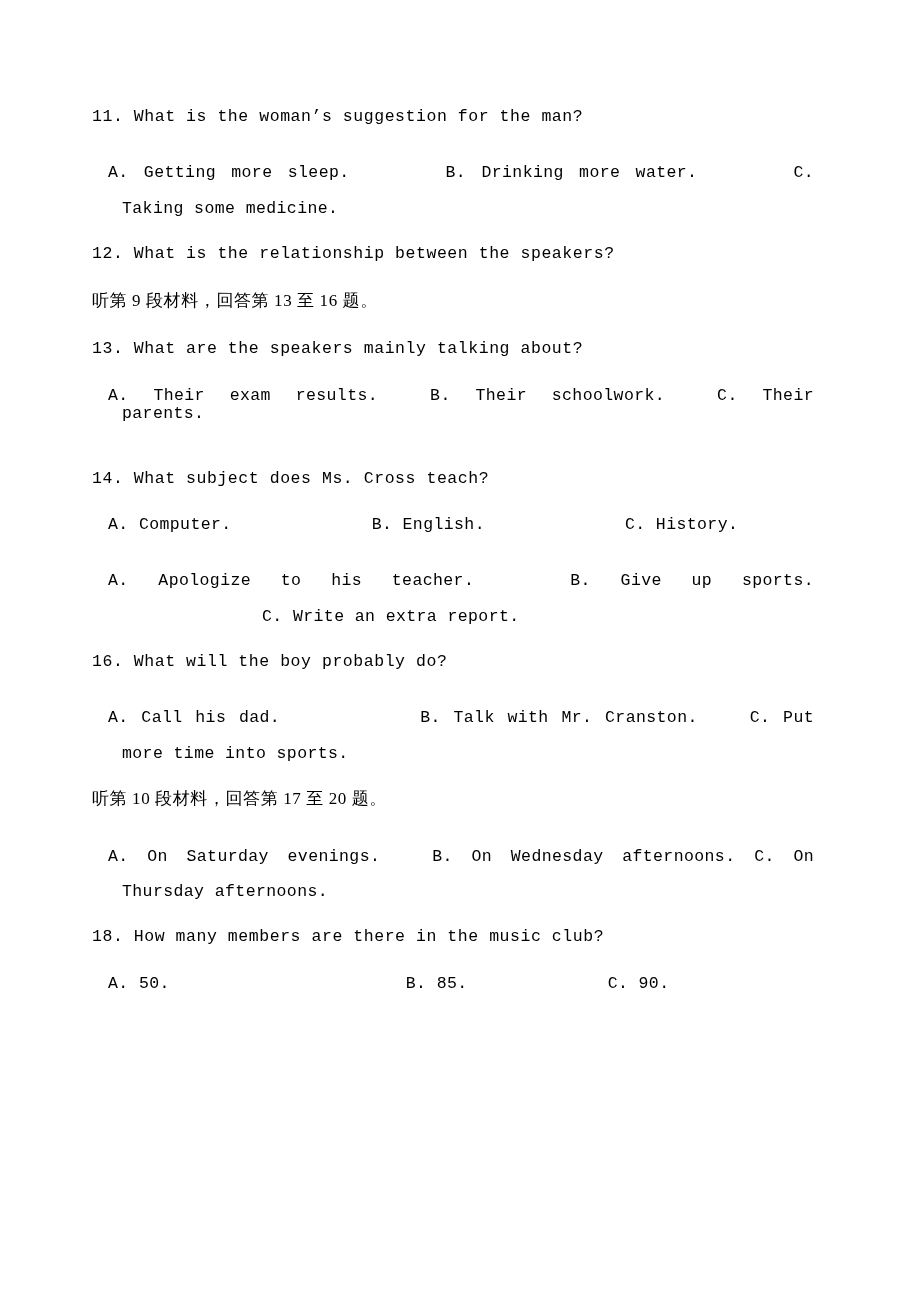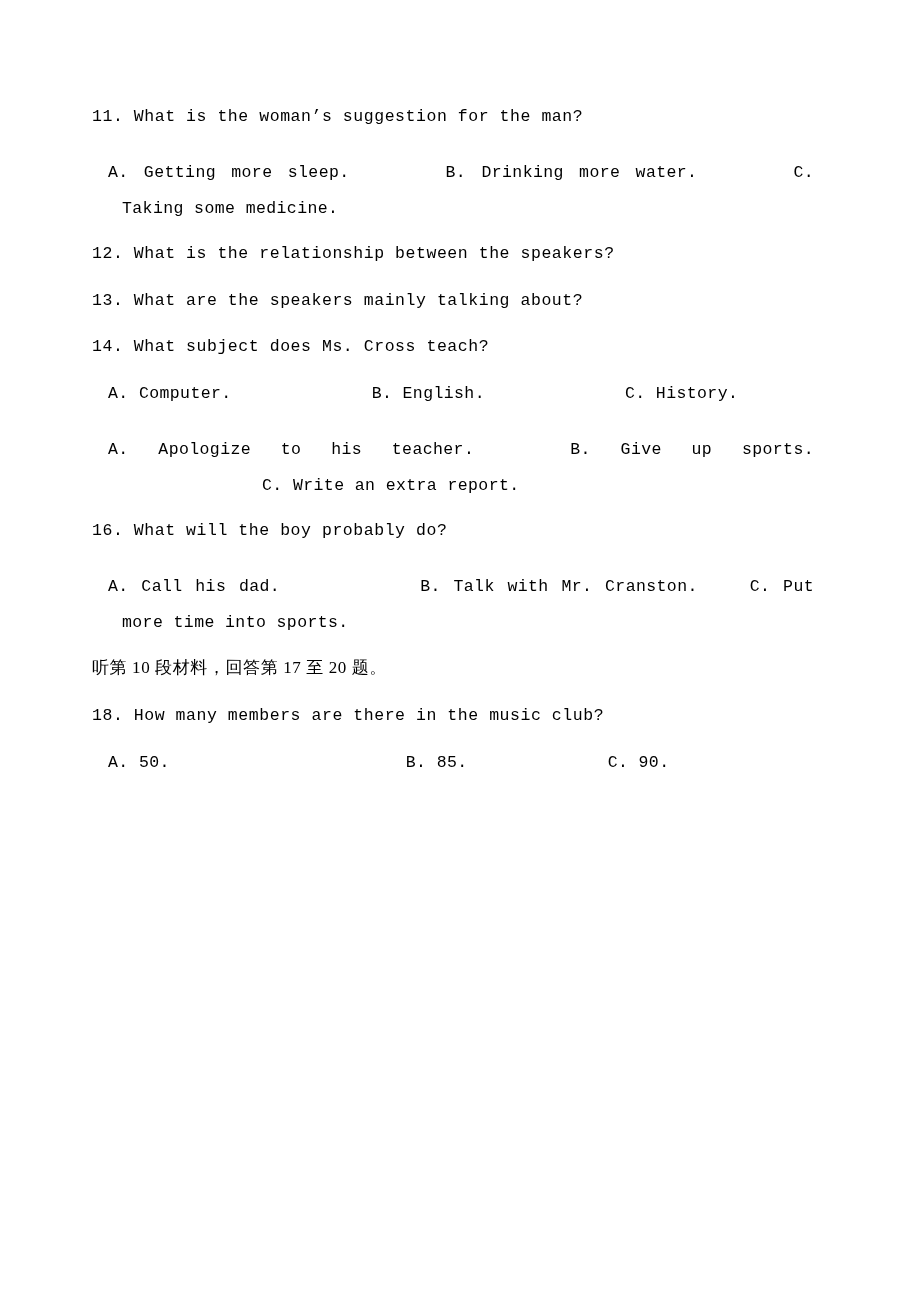--- a/index.html
+++ b/index.html
@@ -77,30 +77,33 @@
 </head>
 <body>
 
 <div class="page">
 
   <div class="stem">11. What is the woman’s suggestion for the man?</div>
   <div class="options two-line"><span>A. Getting more sleep.</span><span class="opt-gap-md"></span><span>B. Drinking more water.</span><span class="opt-gap-md"></span><span>C.  Taking  some</span> <span>medicine.</span></div>
 
   <div class="stem">12. What is the relationship between the speakers?</div>
 
+  <div class="cn-line">听第 9 段材料，回答第 13 至 16 题。</div>
 
   <div class="stem">13. What are the speakers mainly talking about?</div>
+  <div class="options one-line spread"><span>A. Their exam results.</span><span class="opt-gap-sm"></span><span>B. Their schoolwork.</span><span class="opt-gap-sm"></span><span>C. Their parents.</span></div>
 
   <div class="stem">14. What subject does Ms. Cross teach?</div>
   <div class="options one-line"><span>A. Computer.</span><span class="opt-gap-lg"></span><span>B. English.</span><span class="opt-gap-lg"></span><span>C. History.</span></div>
 
   <div class="options two-line"><span>A. Apologize to his teacher.</span><span class="opt-gap-md"></span><span>B. Give up sports.</span><span class="opt-gap-lg"></span><span>C.</span> <span>Write an extra report.</span></div>
 
   <div class="stem">16. What will the boy probably do?</div>
   <div class="options two-line"><span>A. Call his dad.</span><span class="opt-gap-lg"></span><span>B. Talk with Mr. Cranston.</span><span class="opt-gap-sm"></span><span>C.  Put  more</span> <span>time into sports.</span></div>
 
   <div class="cn-line">听第 10 段材料，回答第 17 至 20 题。</div>
 
+  <div class="options two-line"><span>A. On Saturday evenings.</span><span class="opt-gap-sm"></span><span>B. On Wednesday afternoons.</span> <span>C.    On    Thursday</span> <span>afternoons.</span></div>
 
   <div class="stem">18. How many members are there in the music club?</div>
   <div class="options one-line"><span>A. 50.</span><span class="opt-gap-lg"></span><span class="opt-gap-md"></span><span>B. 85.</span><span class="opt-gap-lg"></span><span>C. 90.</span></div>
 
 </div>
 
 </body></html>

